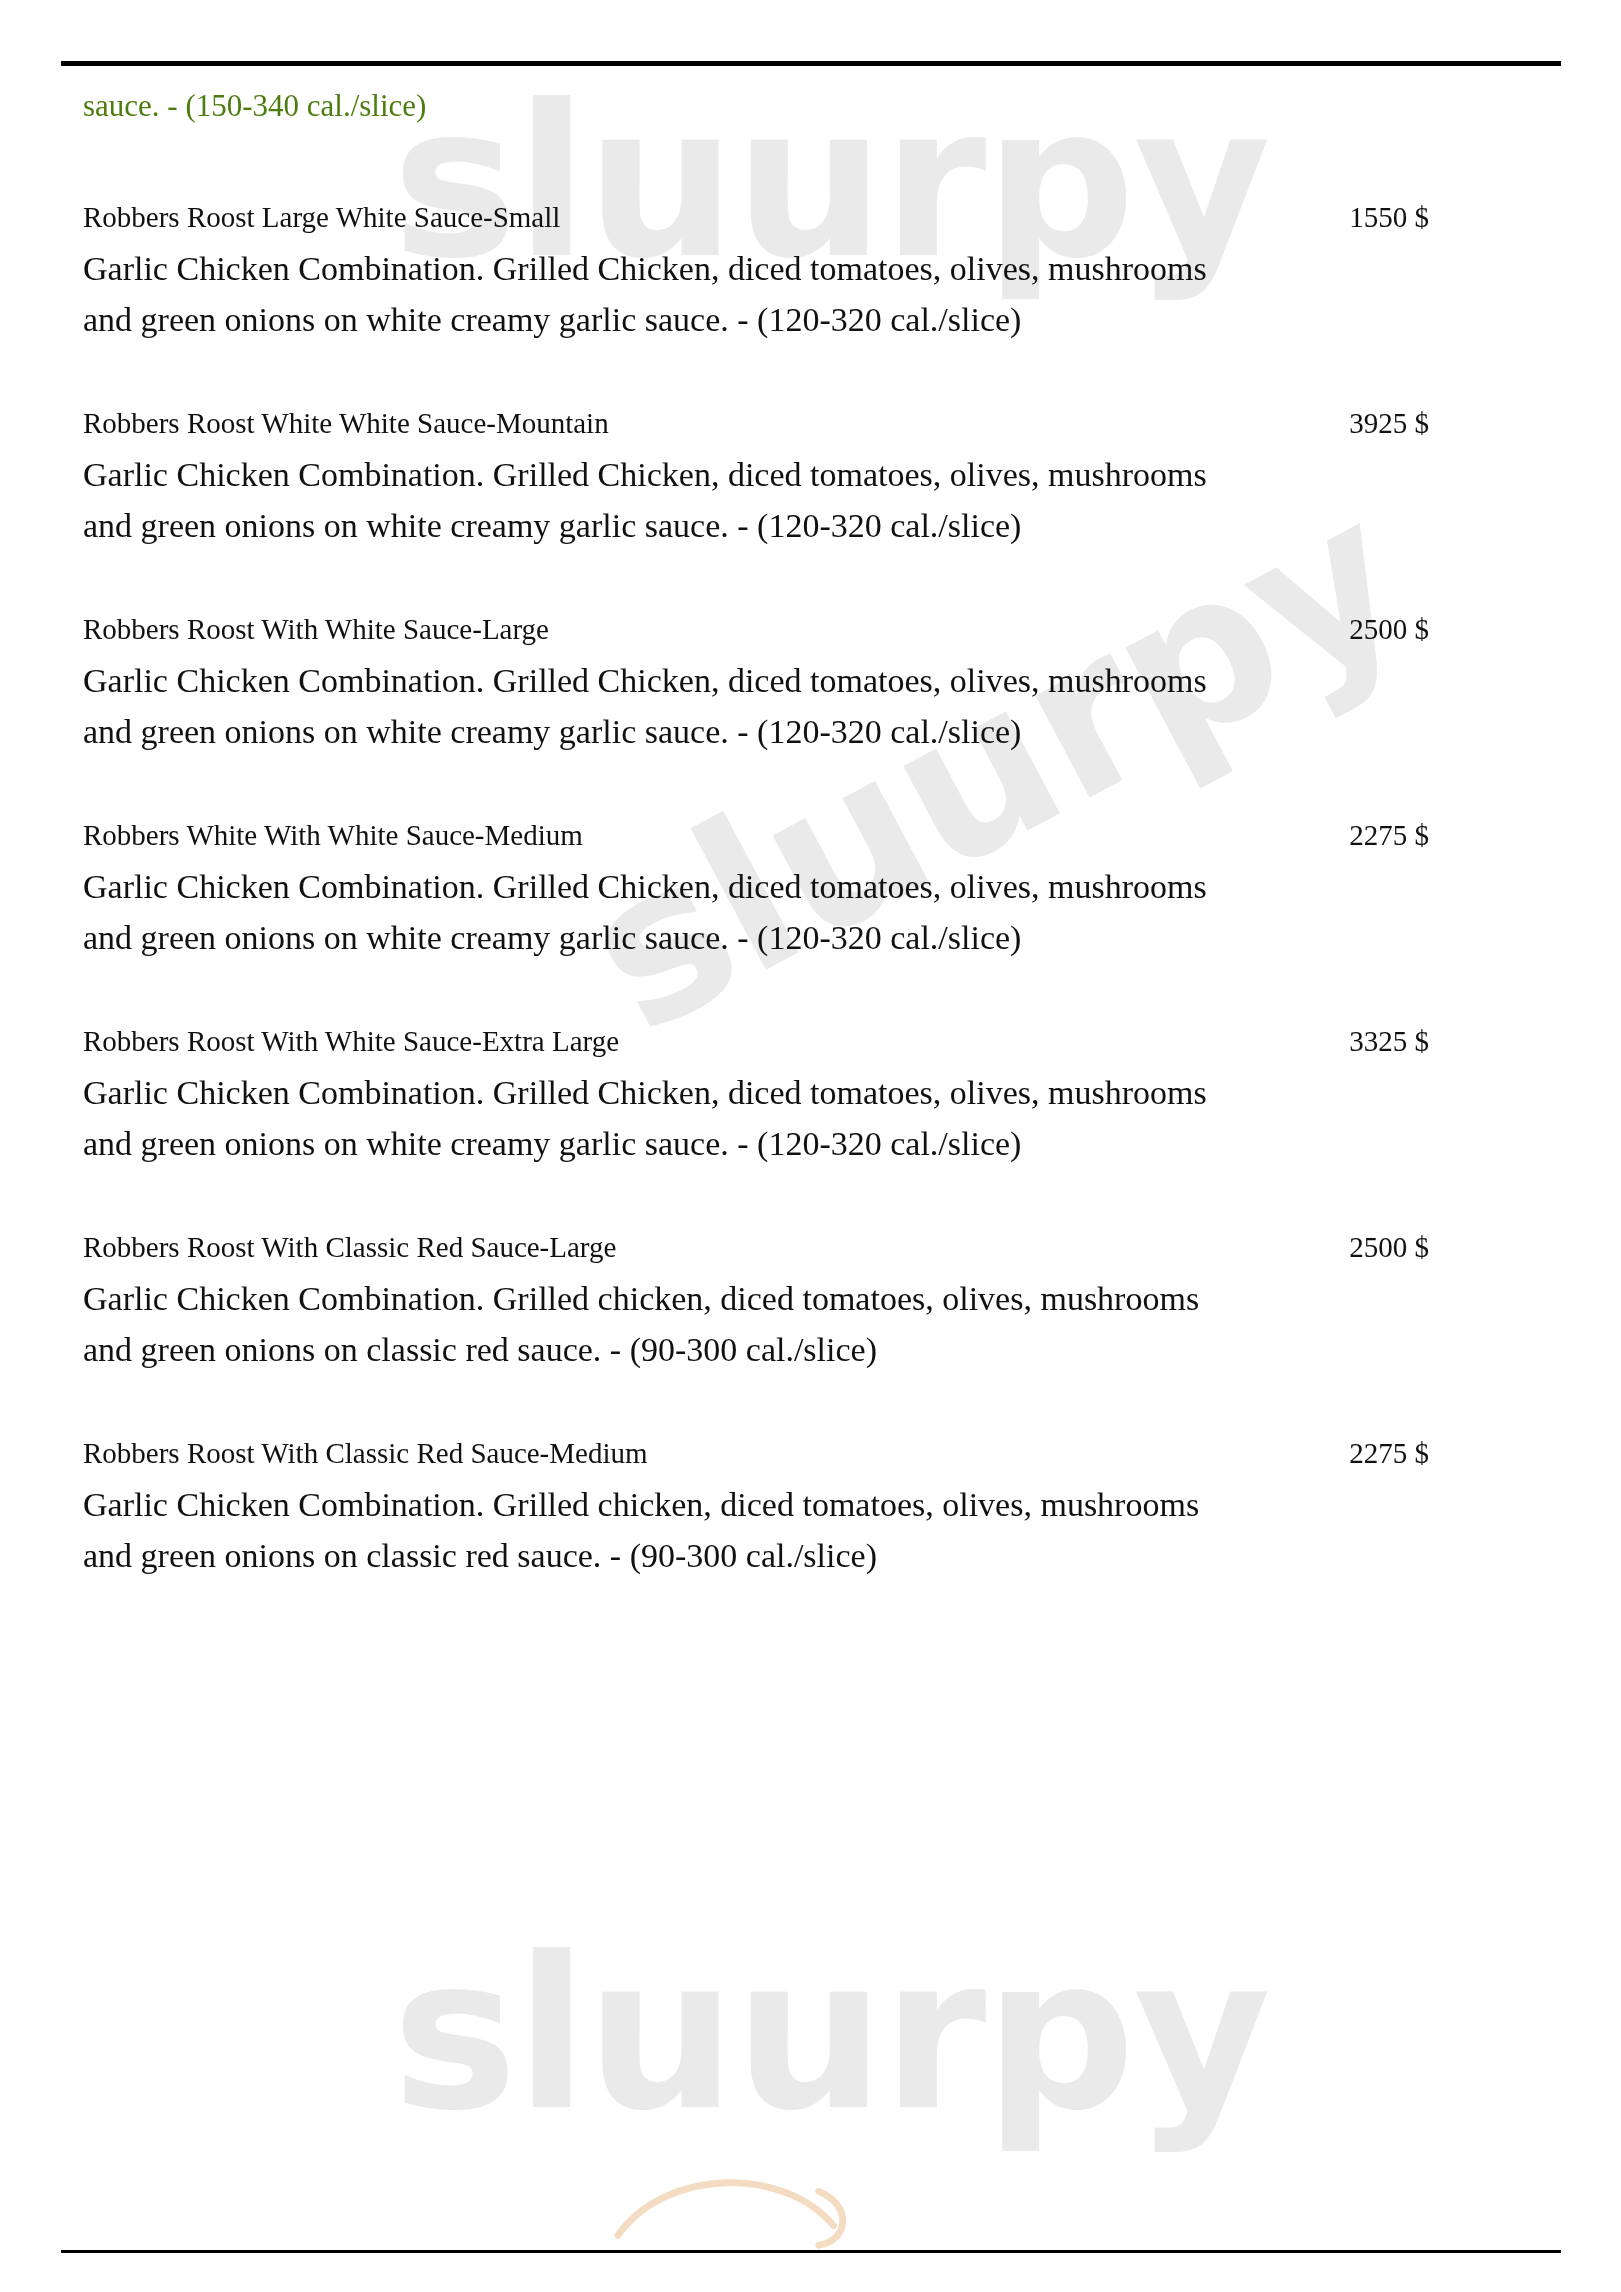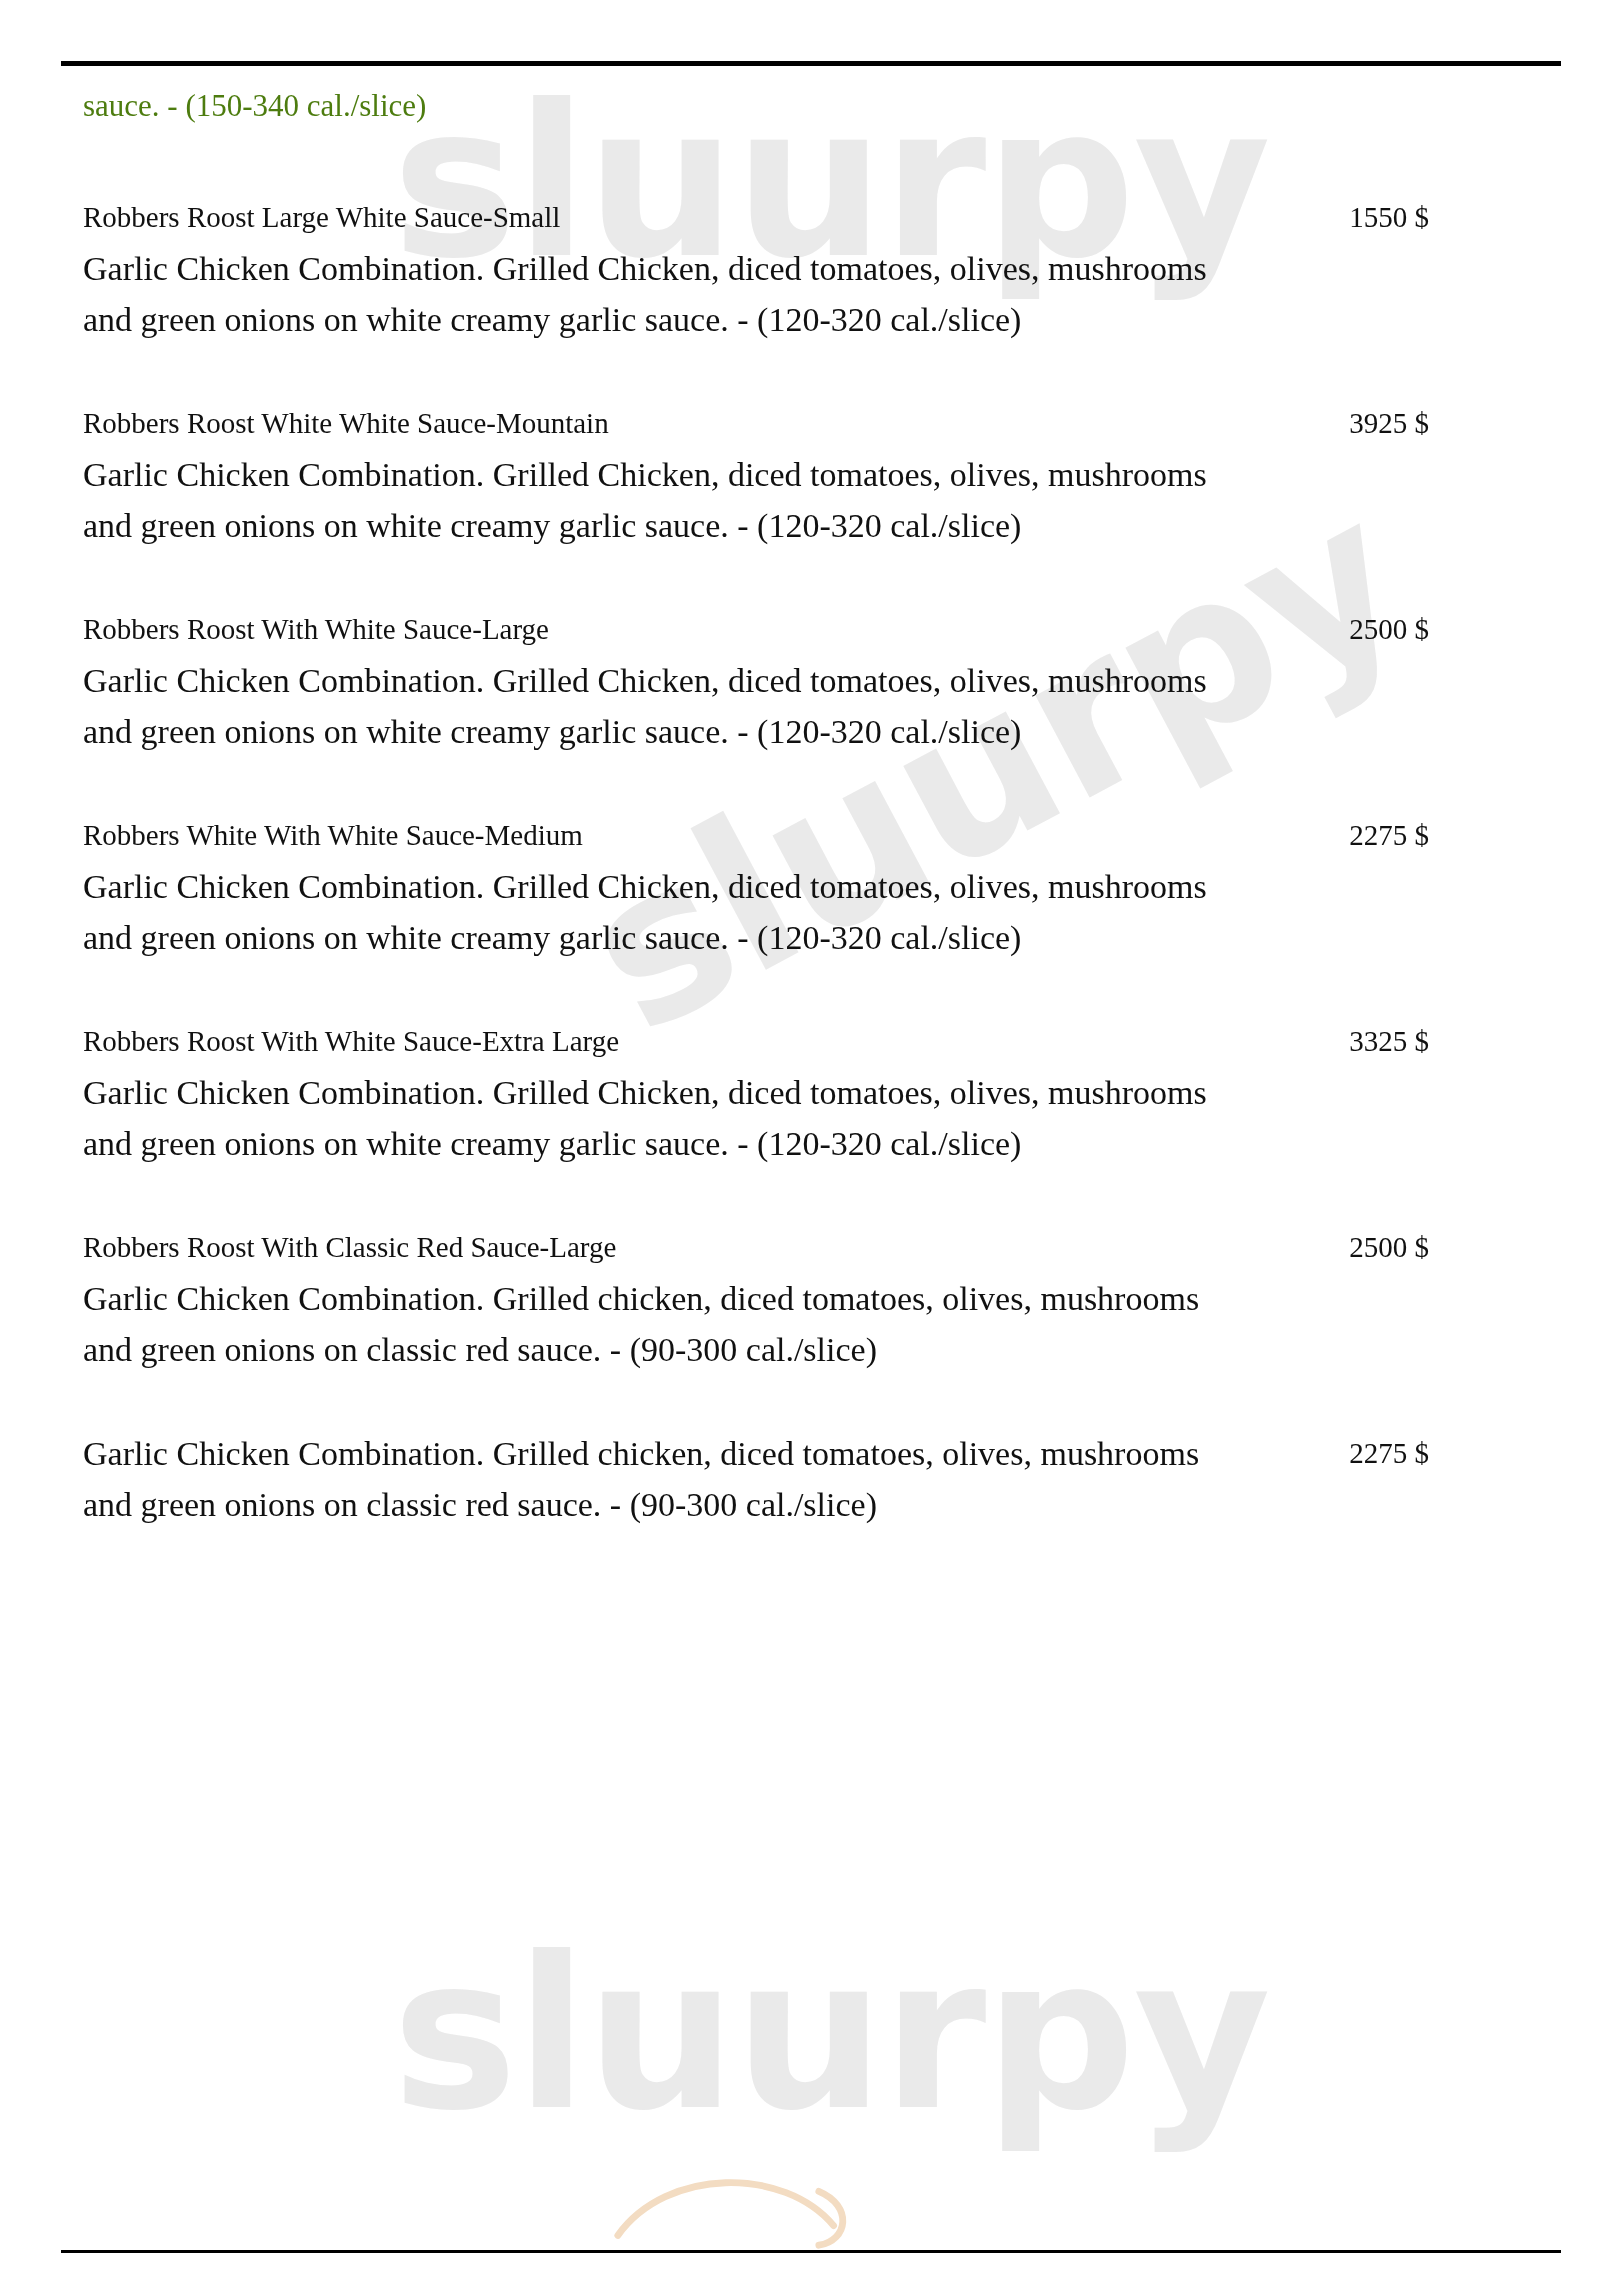--- a/index.html
+++ b/index.html
@@ -200,20 +200,21 @@
       <div class="item">
         <div class="item-main">
           <div class="item-name">Robbers Roost With Classic Red Sauce-Large</div>
           <div class="item-desc">Garlic Chicken Combination. Grilled chicken, diced tomatoes, olives, mushrooms and green onions on classic red sauce. - (90-300 cal./slice)</div>
         </div>
         <div class="item-price">2500 $</div>
       </div>
 
       <div class="item">
         <div class="item-main">
+          <div class="item-name">Robbers Roost With Classic Red Sauce-Medium</div>
           <div class="item-desc">Garlic Chicken Combination. Grilled chicken, diced tomatoes, olives, mushrooms and green onions on classic red sauce. - (90-300 cal./slice)</div>
         </div>
         <div class="item-price">2275 $</div>
       </div>
 
     </div>
   </div>
 </div>
 
 

